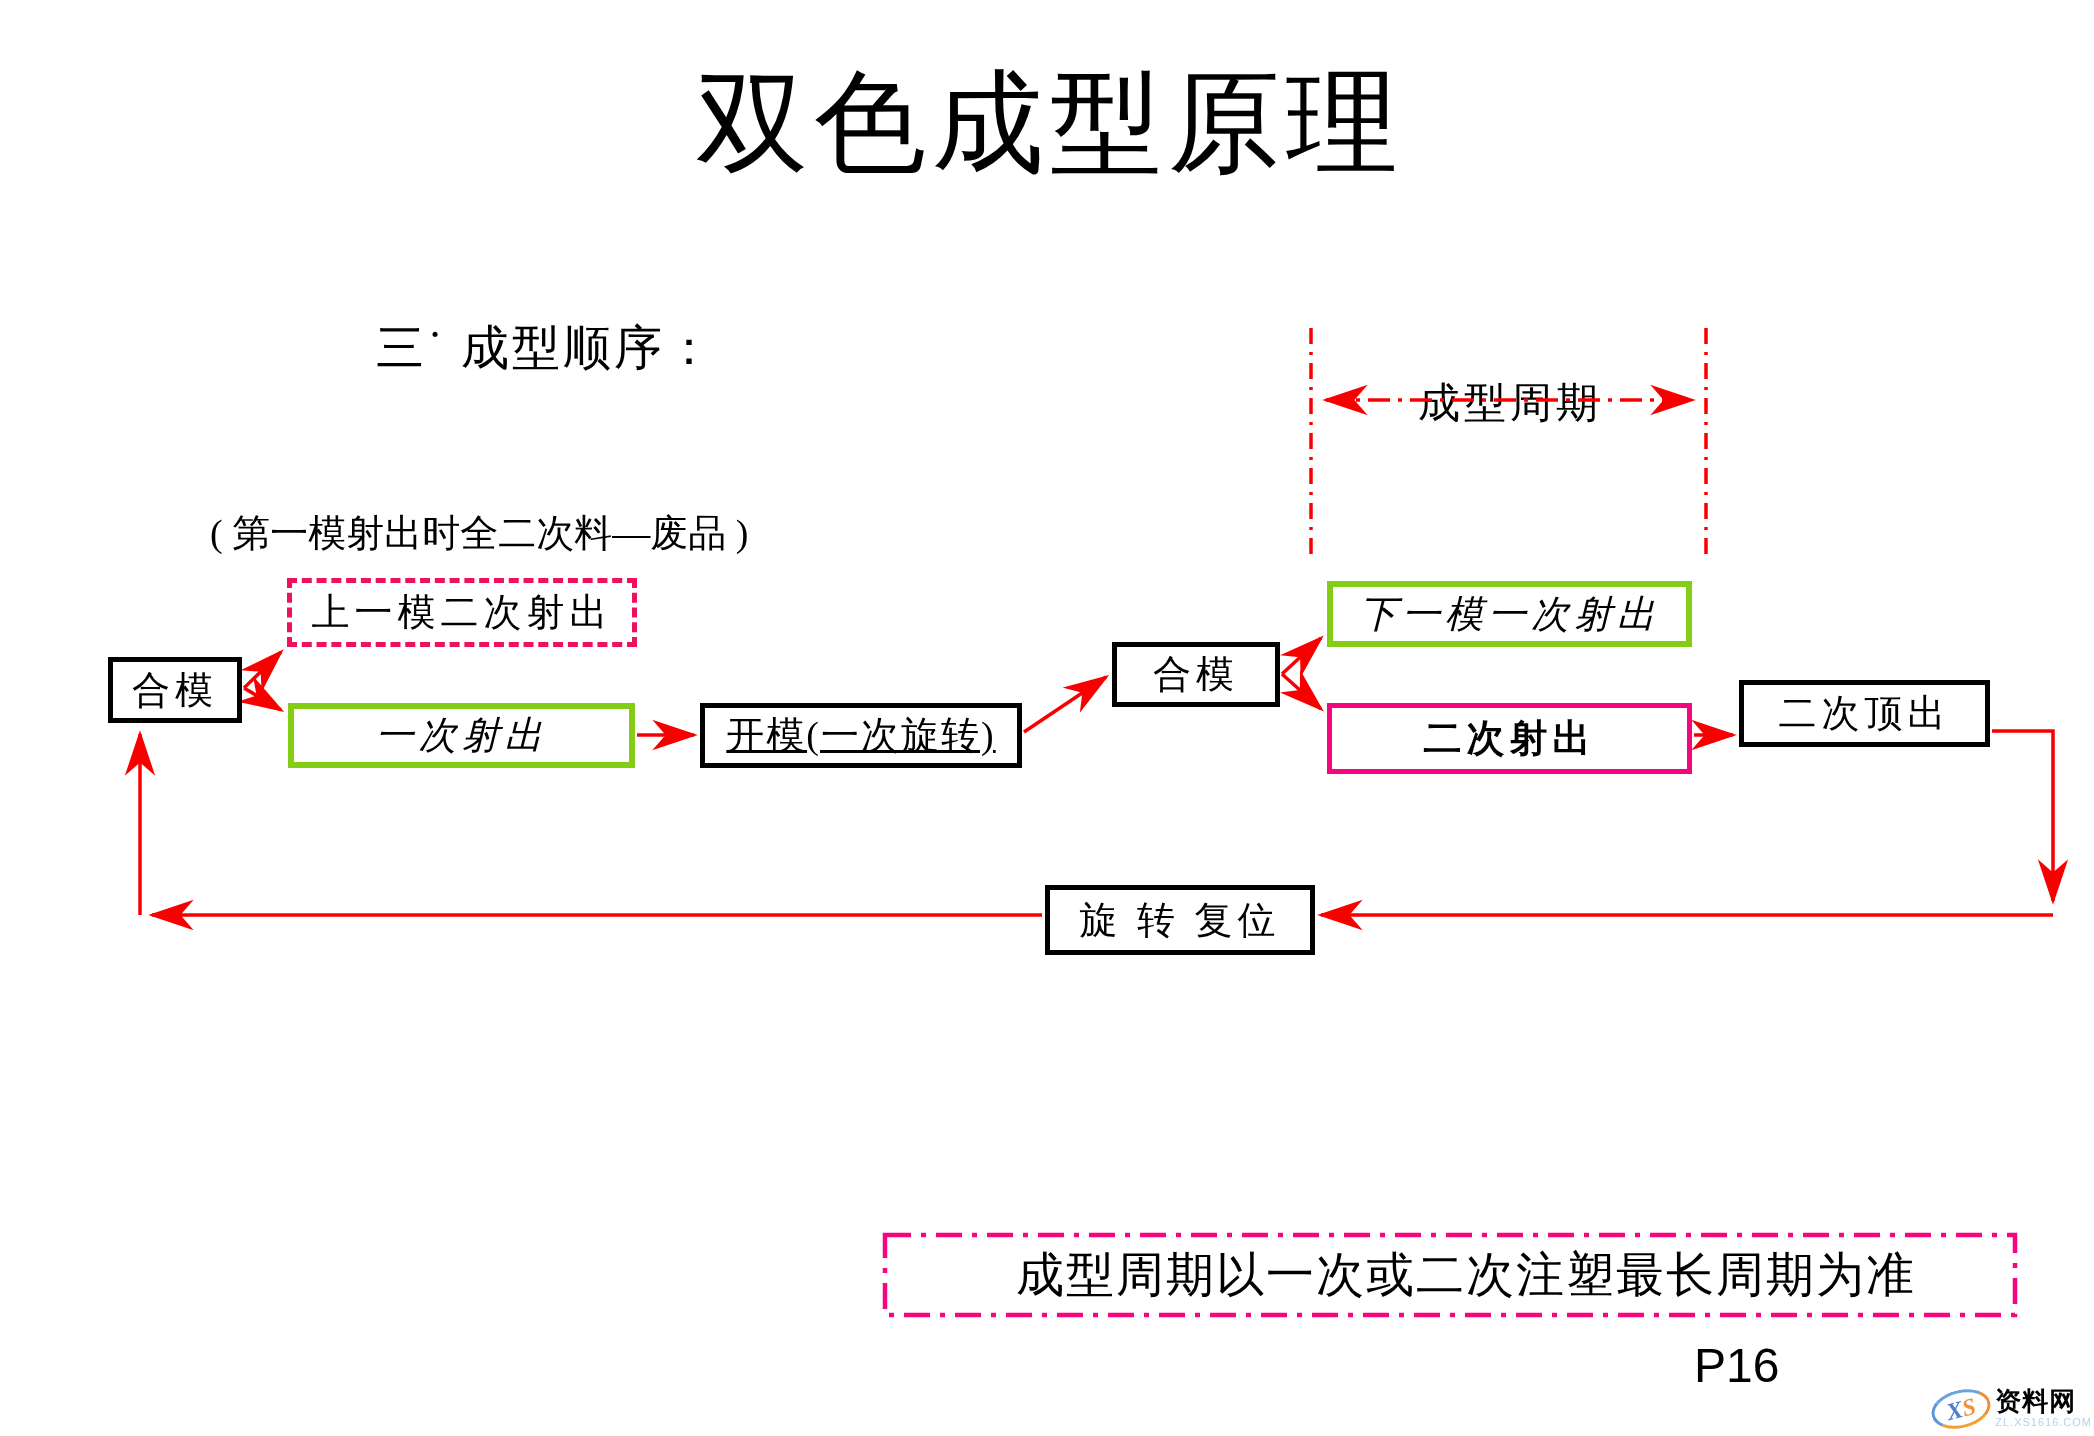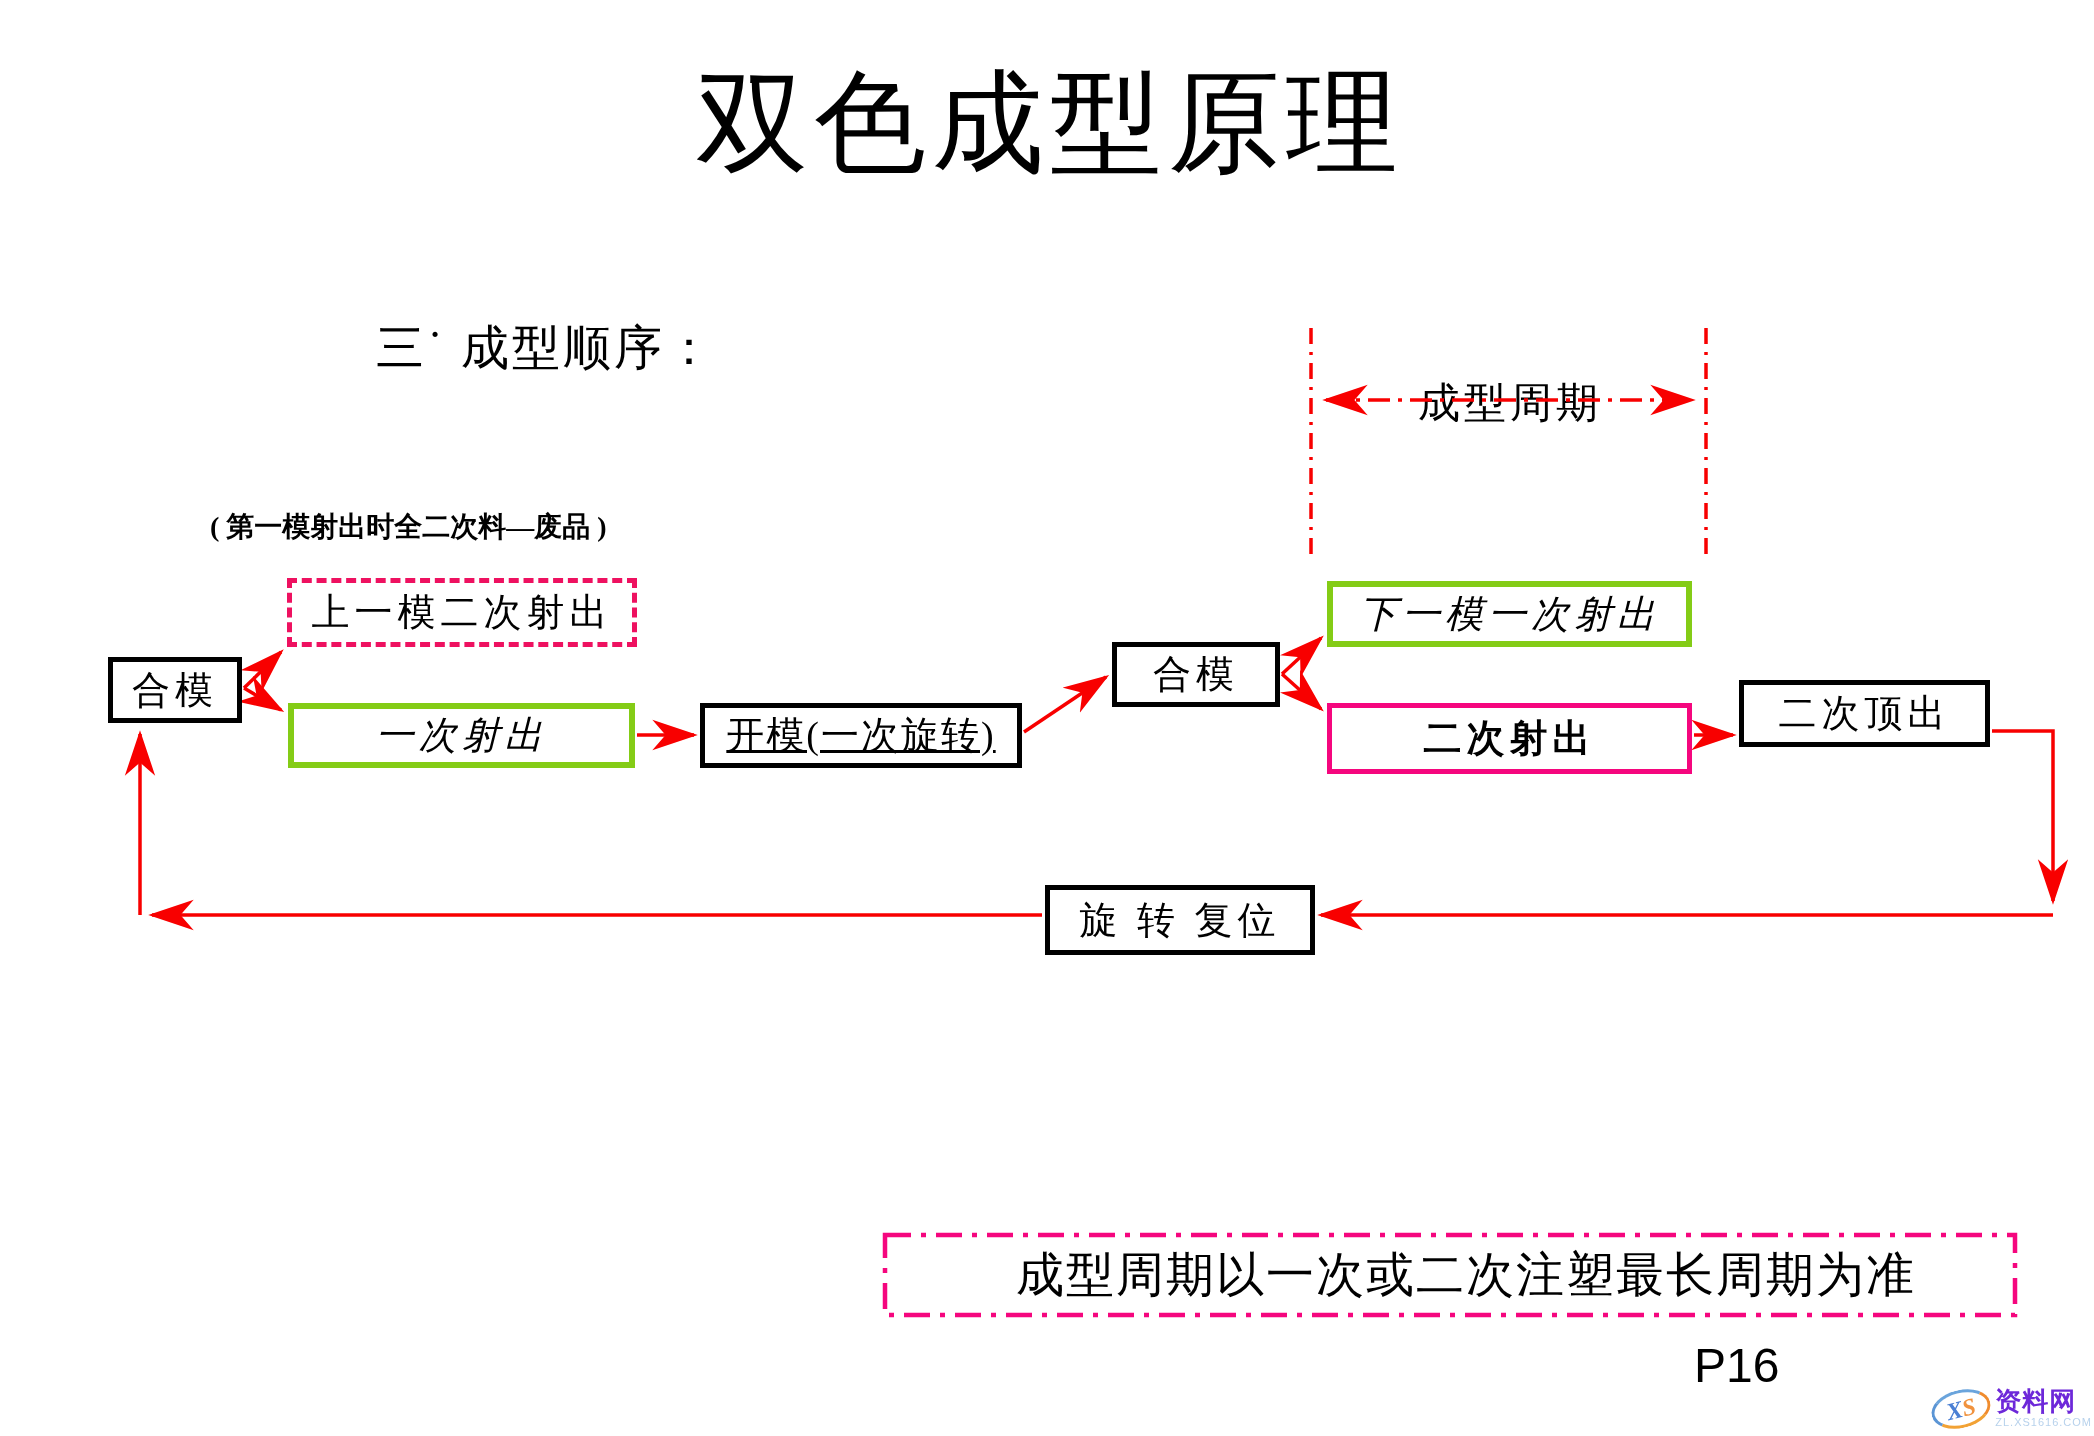--- a/index.html
+++ b/index.html
@@ -2,21 +2,21 @@
 <html><head>
 <meta charset="utf-8">
 <style>
   html,body{margin:0;padding:0;background:#fff;}
   .slide{position:relative;width:2094px;height:1436px;background:#fff;overflow:hidden;
          font-family:"Liberation Serif","DejaVu Serif",serif;color:#000;}
   .abs{position:absolute;}
   .title{left:600px;top:48px;width:900px;font-size:112px;letter-spacing:6px;text-align:center;white-space:nowrap;}
   .section-heading{left:376px;top:316px;font-size:48px;letter-spacing:3px;white-space:nowrap;}
   .cycle-label{left:1340px;top:328px;width:340px;text-align:center;font-size:42px;letter-spacing:4px;white-space:nowrap;margin-top:47px;}
-  .note{left:210px;top:508px;font-size:28px;white-space:nowrap;font-weight:bold;}
+  .note{left:210px;top:508px;font-size:38px;white-space:nowrap;}
   .node{position:absolute;display:flex;align-items:center;justify-content:center;
         background:#fff;font-size:38px;letter-spacing:5px;white-space:nowrap;box-sizing:border-box;}
   .node.black{border:5px solid #000;}
   .node.blue{border:6px solid #84cc16;font-style:italic;}
   .node.pink{border:5px solid #f5067e;}
   .node.dashedpink{border:5px dashed #ee1160;}
   .n-clamp1{left:108px;top:657px;width:134px;height:66px;}
   .n-prev{left:287px;top:578px;width:350px;height:69px;}
   .n-first{left:288px;top:703px;width:347px;height:65px;}
   .n-open{left:700px;top:703px;width:322px;height:65px;letter-spacing:2px;text-decoration:underline;}
@@ -31,21 +31,21 @@
         display:flex;align-items:center;justify-content:center;font-size:48px;letter-spacing:2px;white-space:nowrap;}
   .page-number{left:1694px;top:1338px;font-size:48px;font-family:"Liberation Sans","DejaVu Sans",sans-serif;}
   .watermark{right:2px;bottom:8px;display:flex;align-items:center;gap:4px;}
   .wm-oval{width:54px;height:32px;border-radius:50%;transform:rotate(-14deg);
         border-top:3px solid #6aa4dc;border-left:3px solid #5b95d5;
         border-bottom:3px solid #f2a235;border-right:3px solid #f08c2e;
         display:flex;align-items:center;justify-content:center;font-style:italic;font-weight:bold;font-size:24px;line-height:1;}
   .wm-x{color:#4a7fd4;}
   .wm-s{color:#f0923e;}
   .wm-right{display:flex;flex-direction:column;align-items:flex-start;line-height:1;}
-  .wm-name{font-size:26px;font-weight:bold;color:#6d28d9;letter-spacing:1px;}
+  .wm-name{font-size:26px;font-weight:bold;color:#000000;letter-spacing:1px;}
   .wm-url{font-size:11px;color:#b8d2ec;letter-spacing:1px;font-family:"Liberation Sans",sans-serif;margin-top:2px;}
 </style>
 </head>
 <body>
 
 <div class="slide">
 
   <div class="abs title">双色成型原理</div>
   <div class="abs section-heading">三˙ 成型顺序：</div>
   <div class="abs cycle-label">成型周期</div>

